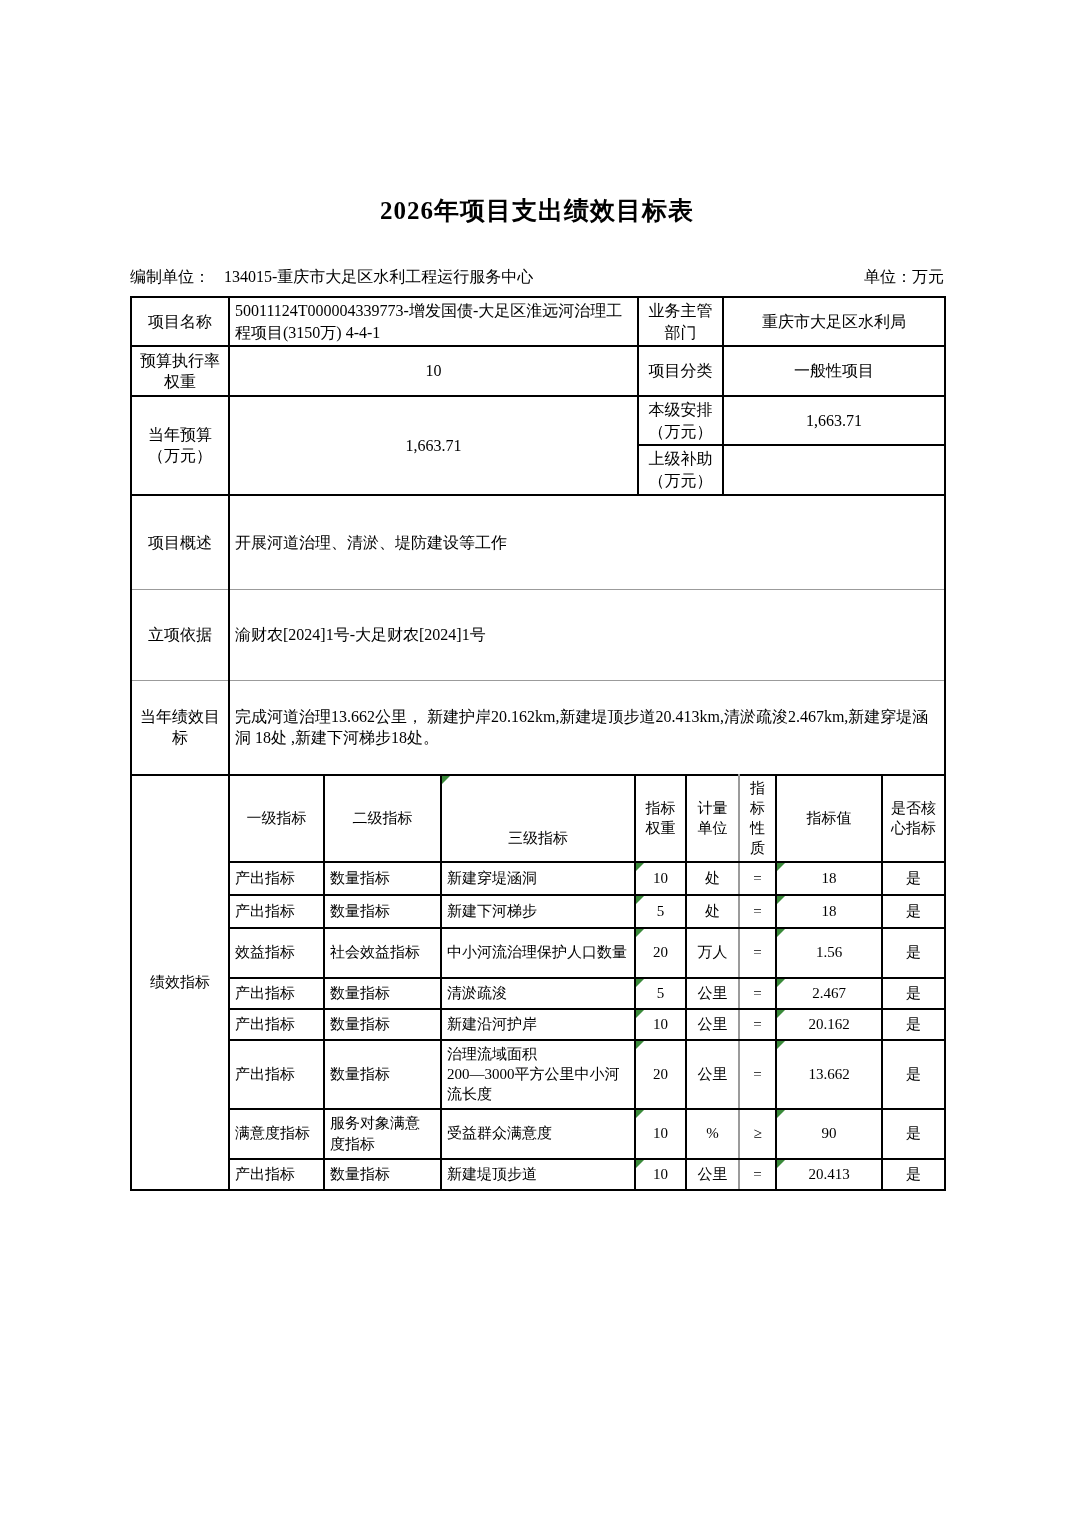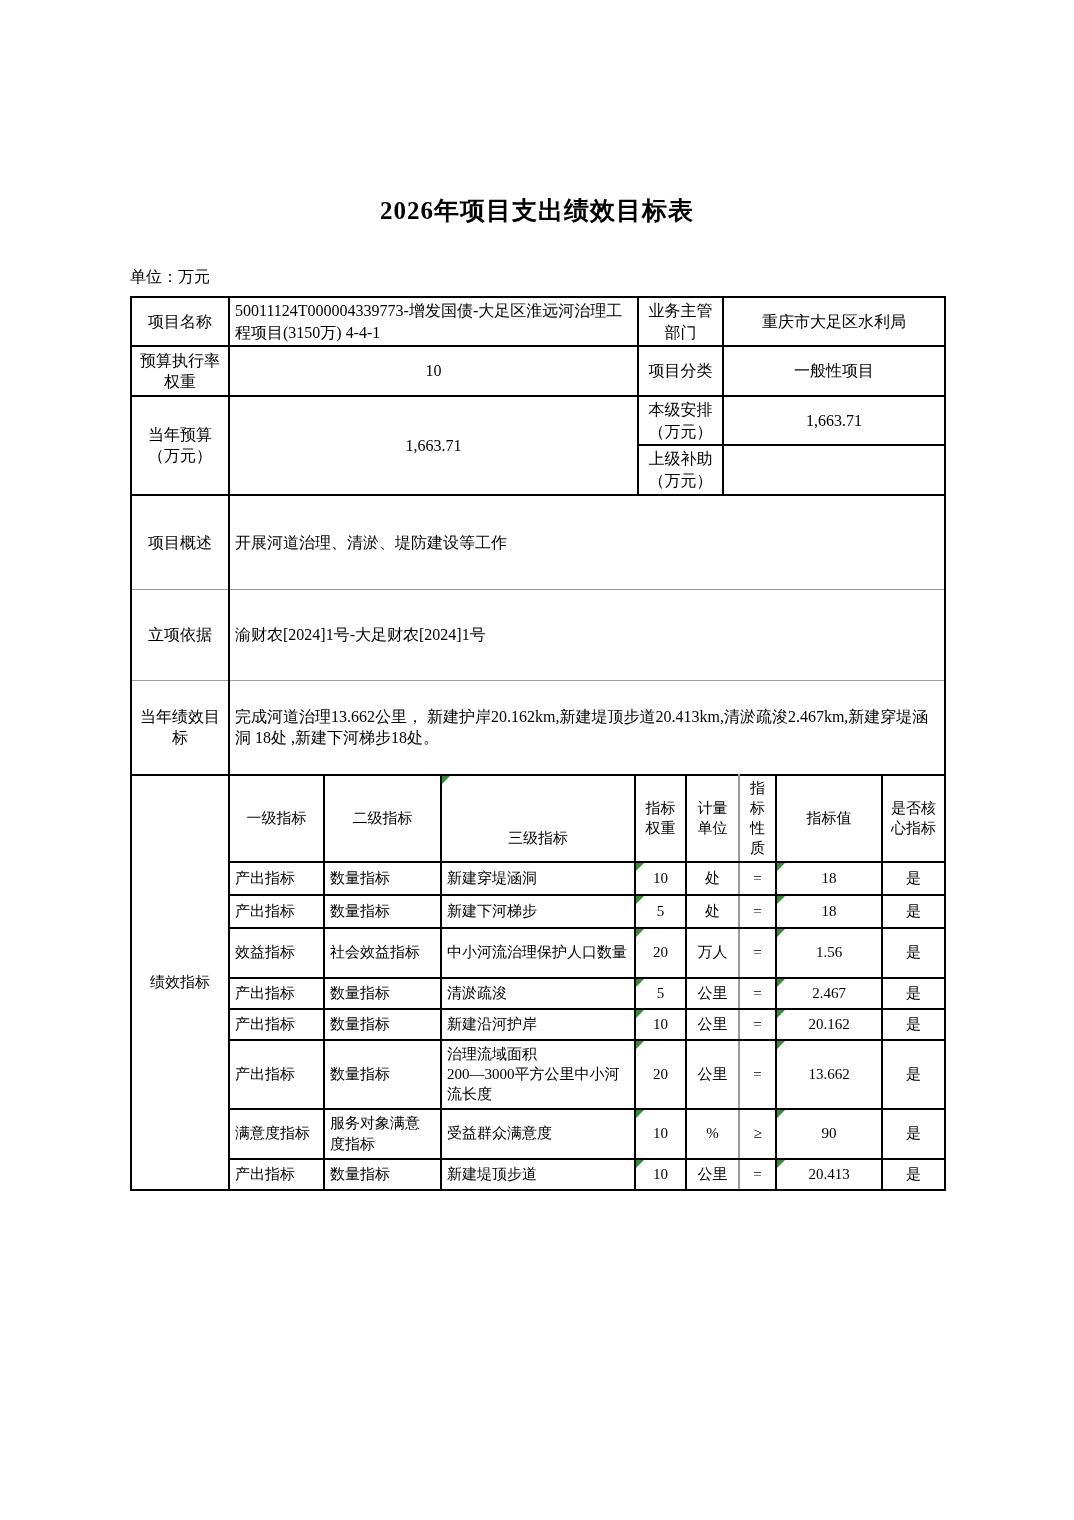--- a/index.html
+++ b/index.html
@@ -59,20 +59,24 @@
   }
 </style>
 </head>
 <body>
 
 <div class="sheet">
 
   <div class="doc-title">2026年项目支出绩效目标表</div>
 
   <div class="meta">
+    <div class="meta-left">
+      <span>编制单位：</span>
+      <span class="val">134015-重庆市大足区水利工程运行服务中心</span>
+    </div>
     <span>单位：万元</span>
   </div>
 
   <table id="info-table">
     <colgroup>
         <col style="width:98px">
         <col style="width:409px">
         <col style="width:85px">
         <col style="width:222px">
       </colgroup>

